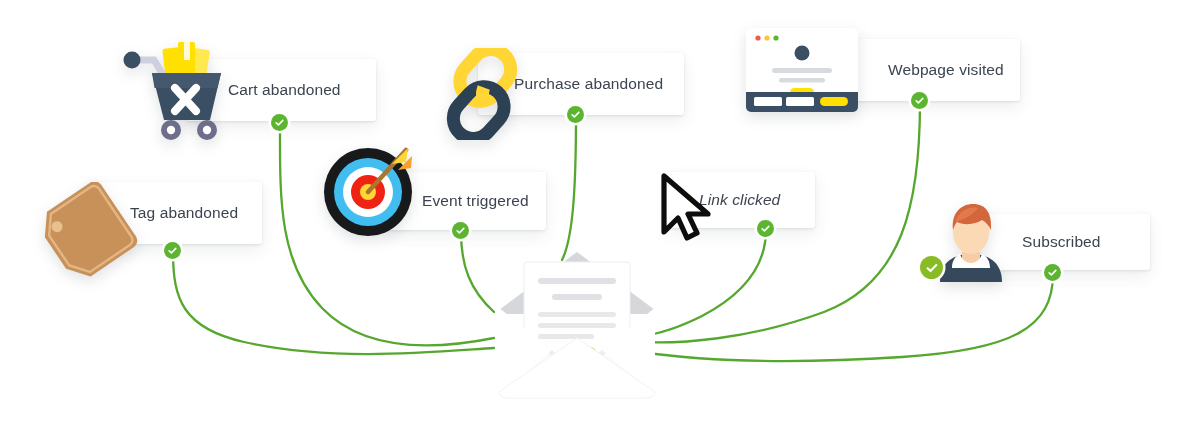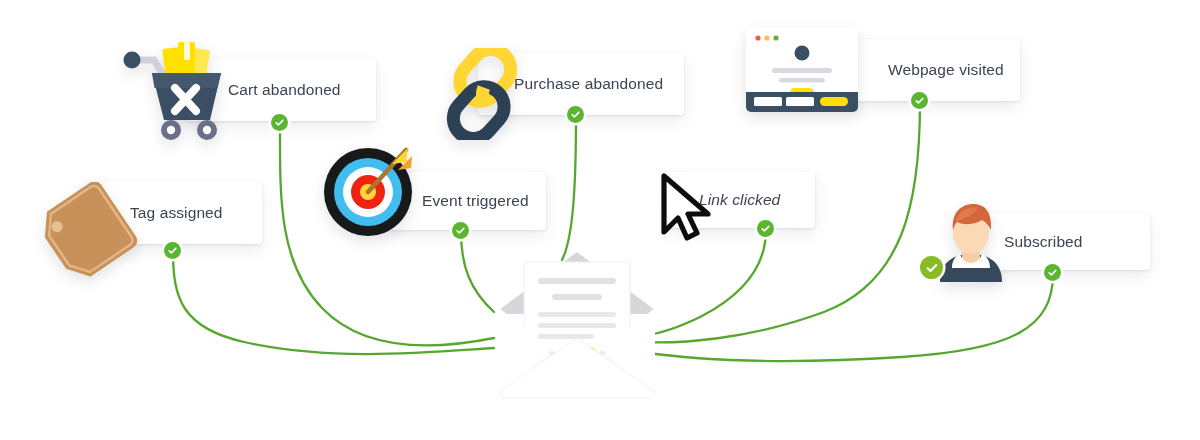--- a/index.html
+++ b/index.html
@@ -85,33 +85,33 @@
 
   <div class="card" style="left:478px;top:53px;width:206px;height:62px;">
     <span class="card-label" style="margin-left:36px;">Purchase abandoned</span>
   </div>
 
   <div class="card" style="left:842px;top:39px;width:178px;height:62px;">
     <span class="card-label" style="margin-left:46px;">Webpage visited</span>
   </div>
 
   <div class="card" style="left:88px;top:182px;width:174px;height:62px;">
-    <span class="card-label" style="margin-left:42px;">Tag assigned</span>
+    <span class="card-label" style="margin-left:42px;">Tag abandoned</span>
   </div>
 
   <div class="card" style="left:386px;top:172px;width:160px;height:58px;">
     <span class="card-label" style="margin-left:36px;">Event triggered</span>
   </div>
 
   <div class="card" style="left:669px;top:172px;width:146px;height:56px;font-style:italic;">
     <span class="card-label" style="margin-left:30px;">Link clicked</span>
   </div>
 
   <div class="card" style="left:976px;top:214px;width:174px;height:56px;">
-    <span class="card-label" style="margin-left:28px;">Subscribed</span>
+    <span class="card-label" style="margin-left:46px;">Subscribed</span>
   </div>
 
   <div class="icon sh" id="ic-cart">
     <svg viewBox="0 0 112 100" width="112" height="100">
       <path d="M14 20 L36 20 L47 38" stroke="#cfd0de" stroke-width="7" fill="none" stroke-linecap="round"></path>
       <circle cx="14" cy="20" r="8.5" fill="#3a4f63"></circle>
       <rect x="46" y="8" width="16" height="30" rx="2" fill="#ffe000" transform="rotate(-7 54 23)"></rect>
       <rect x="74" y="9" width="16" height="28" rx="2" fill="#ffe94f" transform="rotate(9 82 23)"></rect>
       <rect x="60" y="2" width="17" height="34" rx="2" fill="#ffe000"></rect>
       <rect x="66" y="2" width="6" height="18" rx="1" fill="#ffffff" opacity=".85"></rect>

